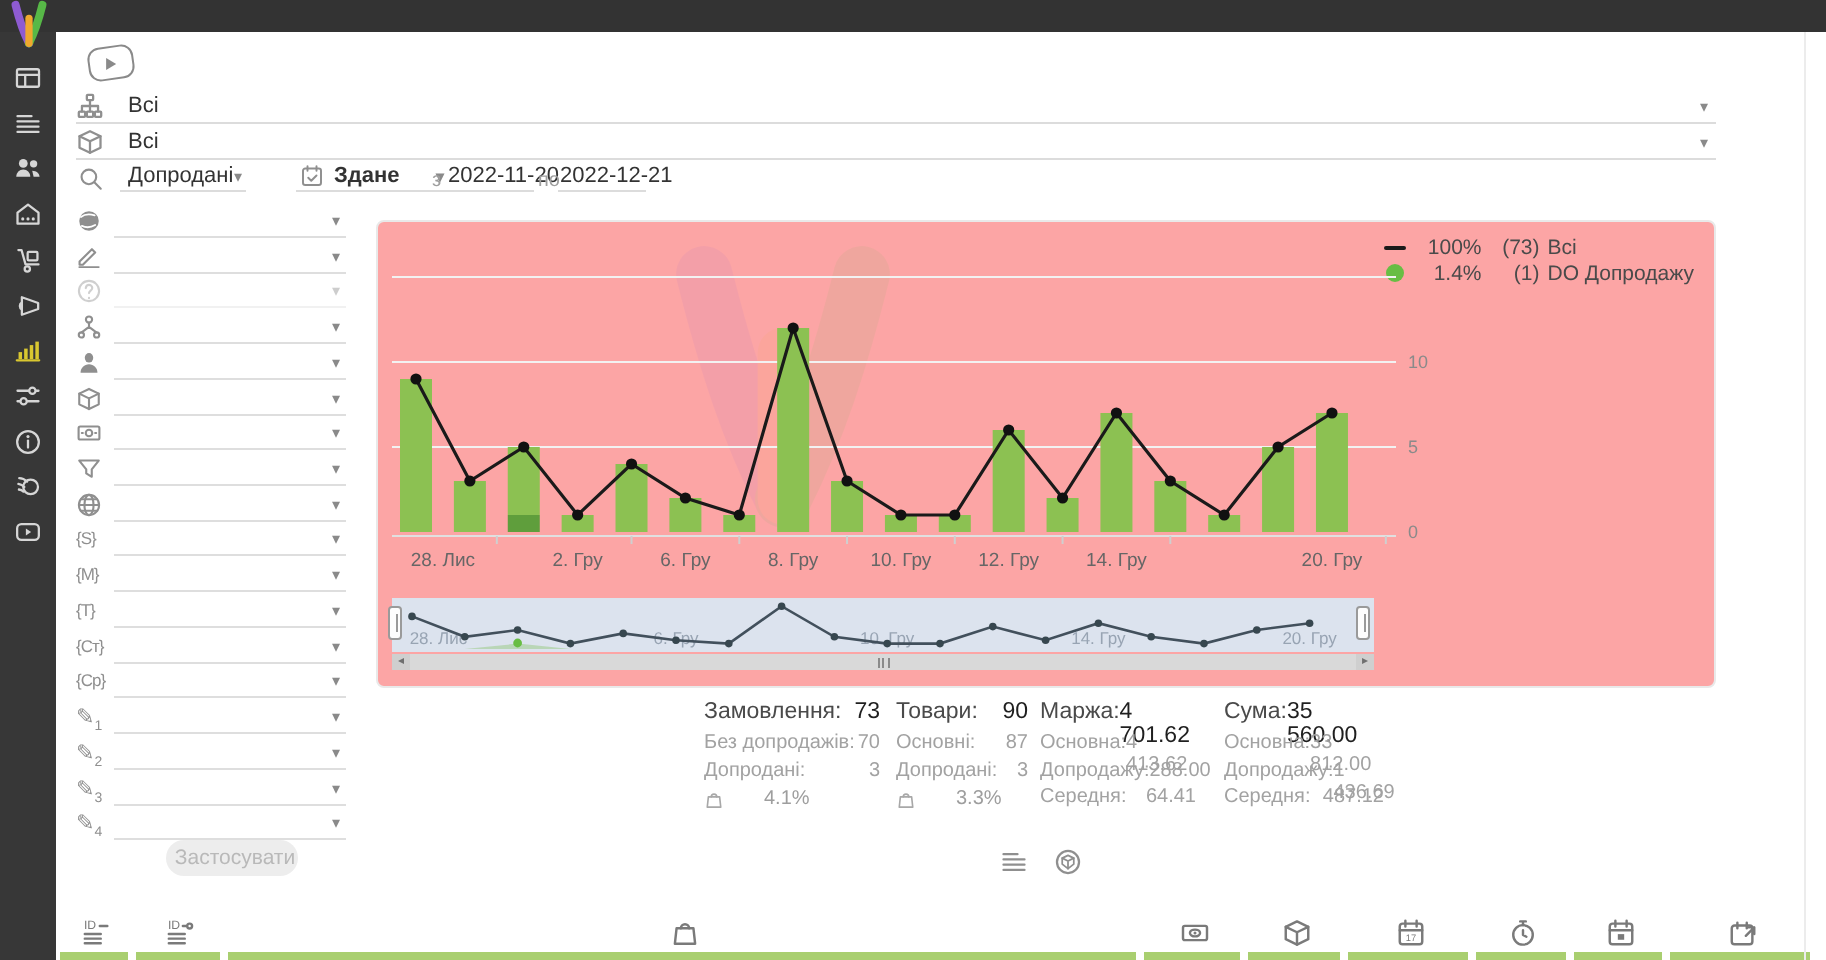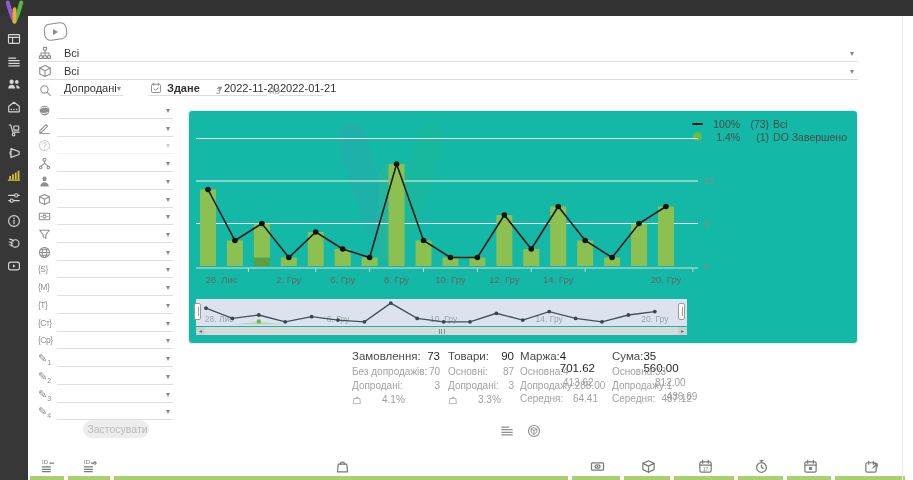--- a/index.html
+++ b/index.html
@@ -30,21 +30,21 @@
   .frow .ic{position:absolute;left:0;top:0;width:13px;height:13px;color:#8f8f8f;}
   .frow .fline{position:absolute;left:19px;right:0;bottom:1px;border-bottom:1px solid #dedede;}
   .frow .caret{right:3px;top:3px;}
   .frow.dim{opacity:.42;}
   .ticon{position:absolute;left:0;top:1px;font-size:8.5px;color:#8f8f8f;letter-spacing:-.5px;white-space:nowrap;}
   .pic{position:absolute;left:0;top:0;font-size:11px;color:#8f8f8f;}
   .pic sub{font-size:7px;}
   .apply{position:absolute;left:83px;top:420px;width:66px;height:18px;border:none;border-radius:9px;background:#ededed;color:#b9b9b9;font-size:10.5px;font-family:"Liberation Sans",sans-serif;display:flex;align-items:center;justify-content:center;gap:3px;cursor:default;}
   .apply .ic{width:9px;height:9px;color:#c2c2c2;}
   
-  .card{position:absolute;left:188px;top:110px;width:670px;height:234px;border:1px solid #e9e9e9;border-radius:4px;background:#14b8a6;}
+  .card{position:absolute;left:188px;top:110px;width:670px;height:234px;border:1px solid #e9e9e9;border-radius:4px;background:#fca5a5;}
   .watermark{position:absolute;left:135px;top:8px;width:135px;height:160px;opacity:.07;}
   .legend{position:absolute;right:10px;top:6px;}
   .lg-row{display:flex;align-items:center;height:13px;font-size:10.5px;color:#4a4a4a;cursor:pointer;}
   .lg-sw{width:12px;display:flex;justify-content:center;margin-right:4px;}
   .lg-line{width:11px;height:2px;background:#1a1a1a;border-radius:1px;}
   .lg-dot{width:9px;height:9px;border-radius:50%;}
   .lg-pct{width:33px;text-align:right;margin-right:3px;}
   .lg-cnt{width:26px;text-align:right;margin-right:4px;}
   .minimap{position:absolute;left:7px;top:188px;width:491px;height:27px;}
   .mm-handle{position:absolute;width:7px;height:17px;top:192px;background:#fdfdfd;border:1px solid #9a9a9a;border-radius:2px;z-index:5;cursor:ew-resize;}
@@ -226,21 +226,21 @@
       </span>
     <span class="lbl" style="left:19px;">Здане</span>
     <span class="caret">▾</span>
   </div>
   <span class="sm-lbl" style="left:216px;top:85px;">з</span>
   <div class="u-sel" style="left:223px;top:81px;width:44px;">
     <span class="lbl" style="left:1px;">2022-11-20</span>
   </div>
   <span class="sm-lbl" style="left:269px;top:85px;">по</span>
   <div class="u-sel" style="left:279px;top:81px;width:44px;">
-    <span class="lbl" style="left:1px;">2022-01-21</span>
+    <span class="lbl" style="left:1px;">2022-12-21</span>
   </div>
 </div>
 
 <div id="filter-rows">
     <div class="frow" style="top: 104px;">
       <span class="ic">
         <svg viewBox="0 0 16 16" fill="none" stroke="currentColor" stroke-width="1.3" stroke-linecap="round" stroke-linejoin="round">
           <circle cx="8" cy="8" r="6" fill="currentColor" stroke="none"></circle>
           <path d="M3 5.5c2-1.5 5-2 8.5-1M3.6 11c2.5 1.2 5.6 1 8.2-.5" stroke="#fff" stroke-width="1.1"></path>
         </svg>
@@ -405,21 +405,21 @@
         <span class="lg-pct">100%</span>
         <span class="lg-cnt">(73)</span>
         <span>Всі</span>
       </div>
       <div class="lg-row">
         <span class="lg-sw">
           <span class="lg-dot" style="background: rgb(104, 189, 68);"></span>
         </span>
         <span class="lg-pct">1.4%</span>
         <span class="lg-cnt">(1)</span>
-        <span>DO Завершено</span>
+        <span>DO Допродажу</span>
       </div>
     </div>
   <div id="chart-holder" style="position:absolute;left:7px;top:5px;width:524px;height:180px;"><svg width="524" height="180" viewBox="0 0 524 180">
         <line x1="0" x2="502" y1="107.5" y2="107.5" stroke="#f2f2f2"></line>
         <line x1="0" x2="502" y1="65" y2="65" stroke="#f2f2f2"></line>
         <line x1="0" x2="502" y1="22.5" y2="22.5" stroke="#f2f2f2"></line>
         <line x1="0" x2="502" y1="152" y2="152" stroke="#e0e0e0"></line>
         <g>
           <rect x="4" y="73.5" width="16" height="76.5" fill="#8cc152"></rect>
           <rect x="30.939999999999998" y="124.5" width="16" height="25.5" fill="#8cc152"></rect>

